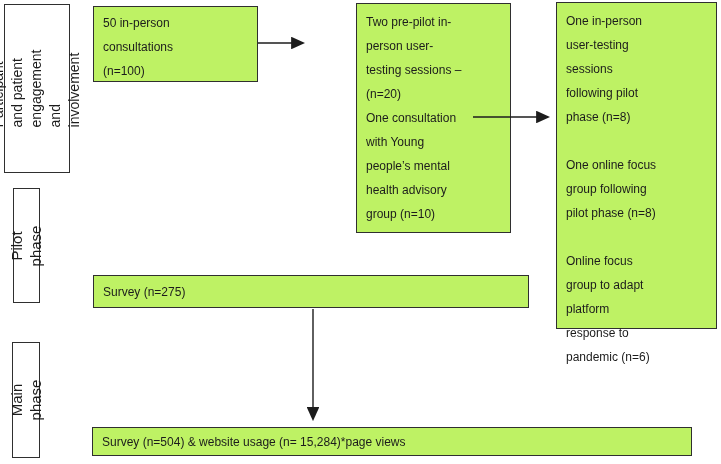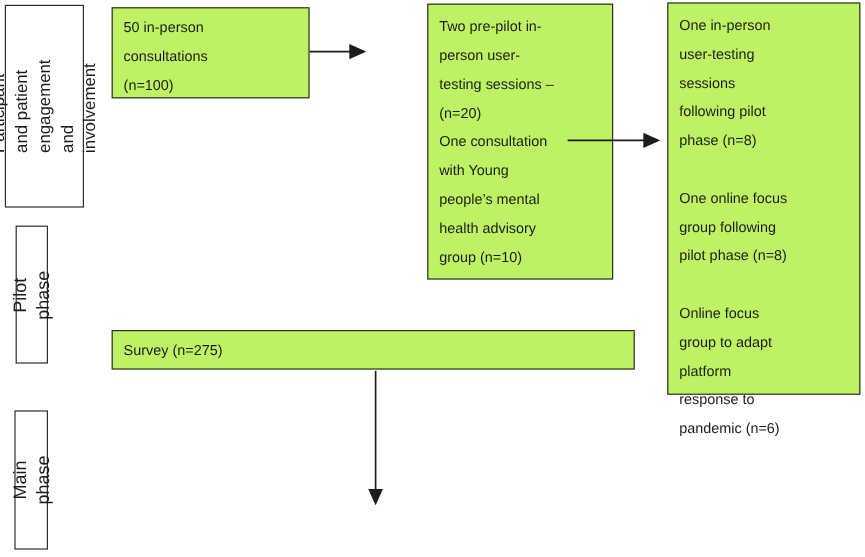--- a/index.html
+++ b/index.html
@@ -108,20 +108,21 @@
 pilot phase (n=8)
 
 Online focus
 group to adapt
 platform
 response to
 pandemic (n=6)</div>
 
   <div class="box survey275">Survey (n=275)</div>
 
+  <div class="box survey504">Survey (n=504) &amp; website usage (n= 15,284)*page views</div>
 
   <svg class="arrows" width="721" height="464" viewBox="0 0 721 464">
     <defs>
       <marker id="arrowhead" markerWidth="10" markerHeight="9" refX="8.5" refY="4.5" orient="auto">
         <path d="M0,0 L10,4.5 L0,9 Z" fill="#1c1c1c"></path>
       </marker>
     </defs>
     <line x1="258" y1="43" x2="303" y2="43" stroke="#1c1c1c" stroke-width="1.4" marker-end="url(#arrowhead)"></line>
     <line x1="473" y1="117" x2="548" y2="117" stroke="#1c1c1c" stroke-width="1.4" marker-end="url(#arrowhead)"></line>
     <line x1="313" y1="309" x2="313" y2="419" stroke="#1c1c1c" stroke-width="1.4" marker-end="url(#arrowhead)"></line>

